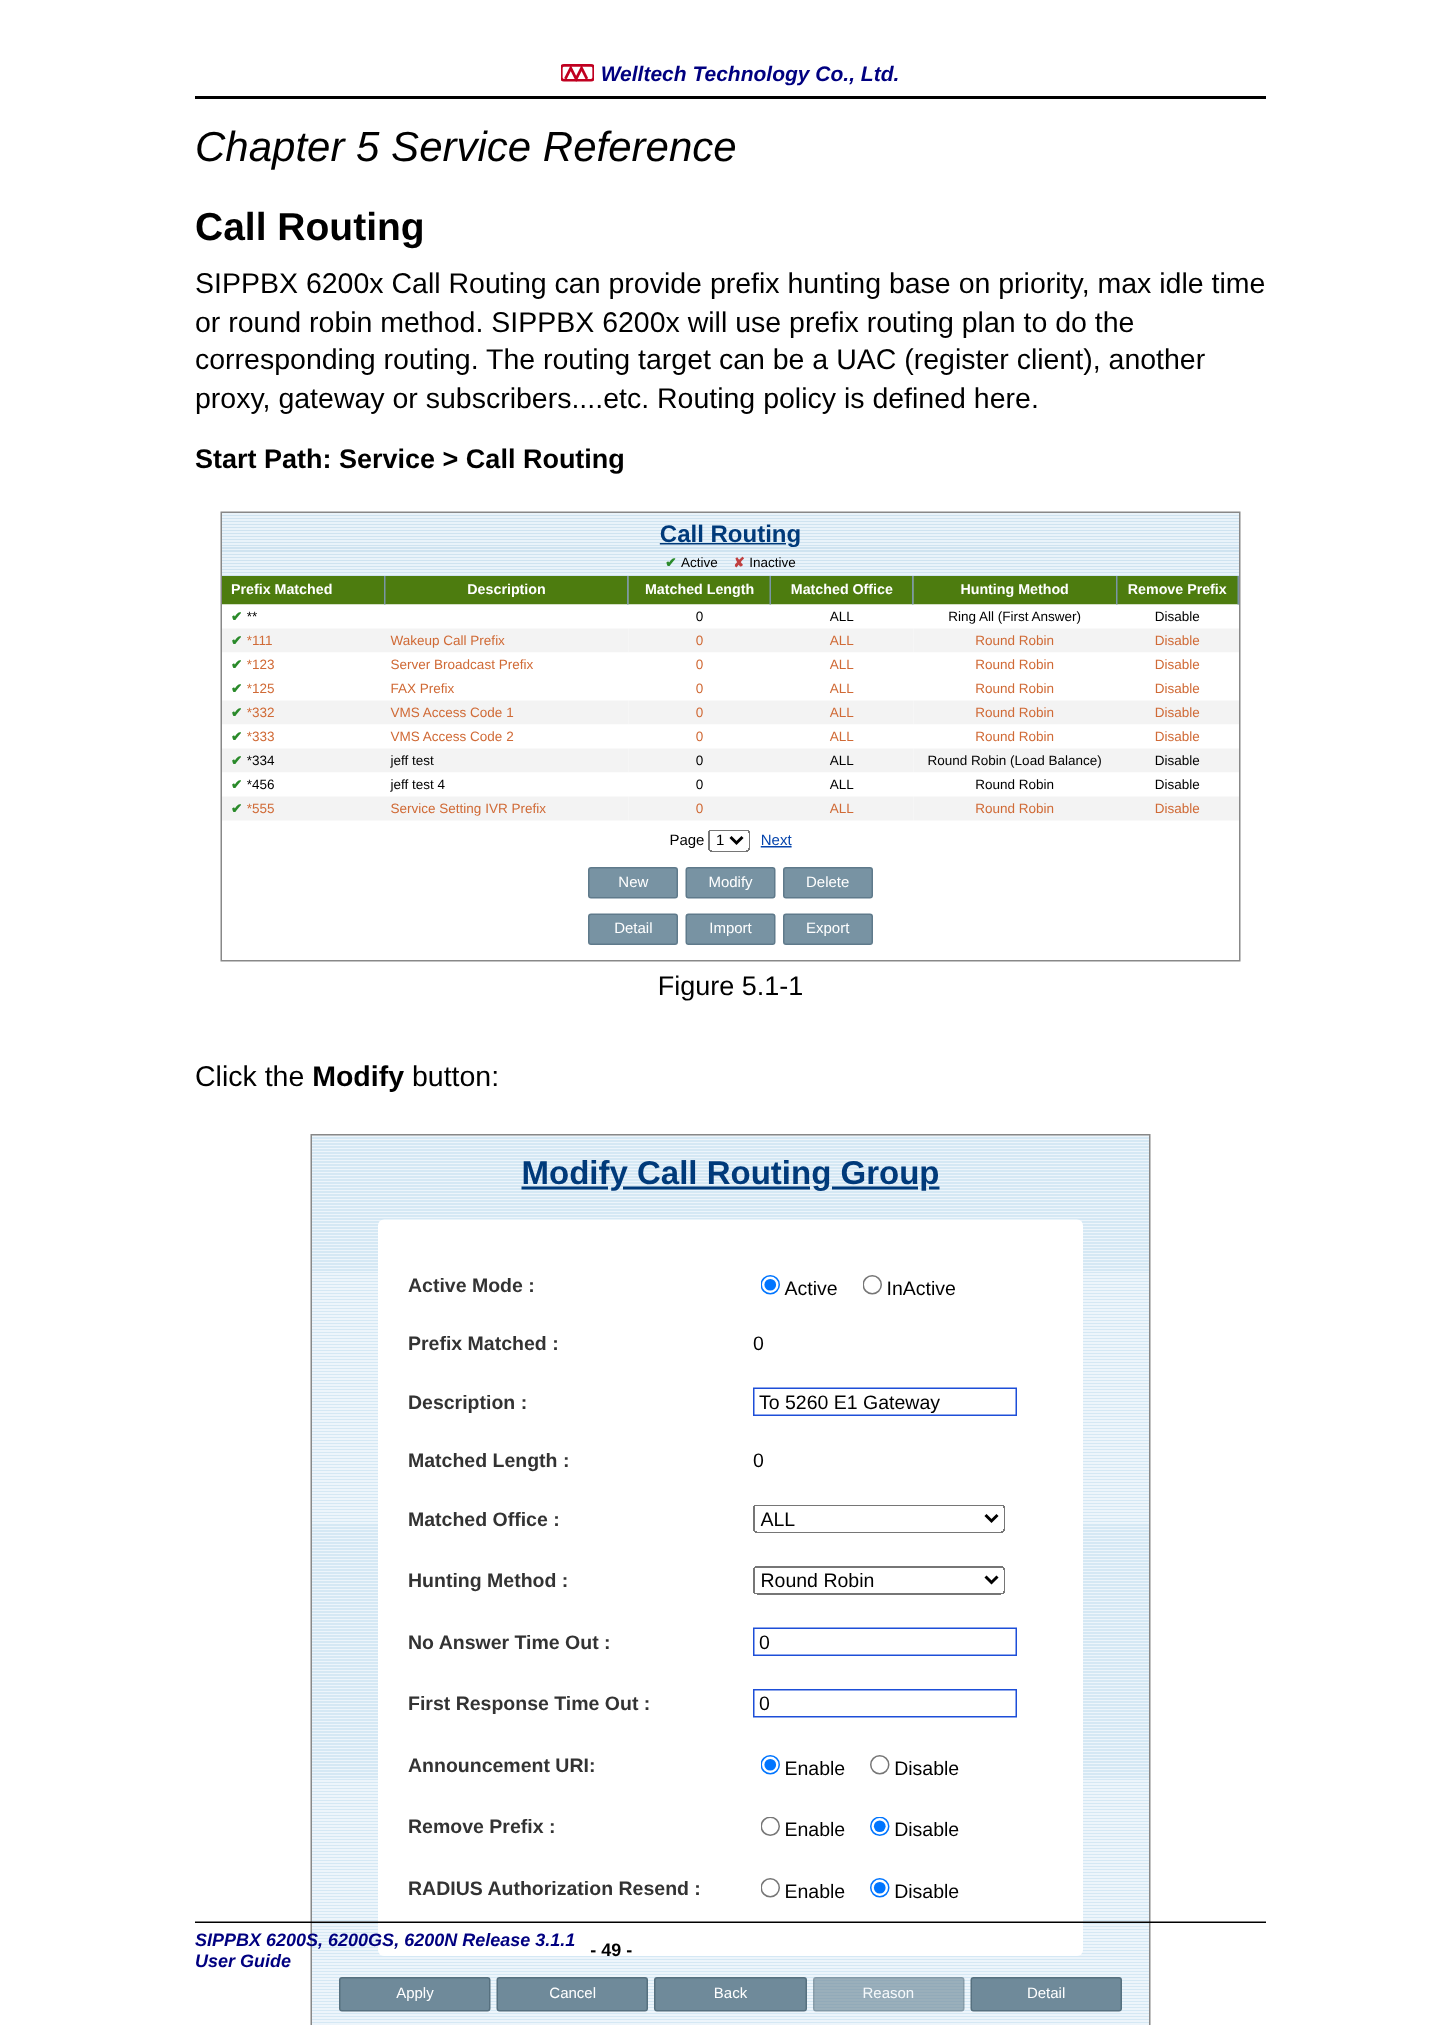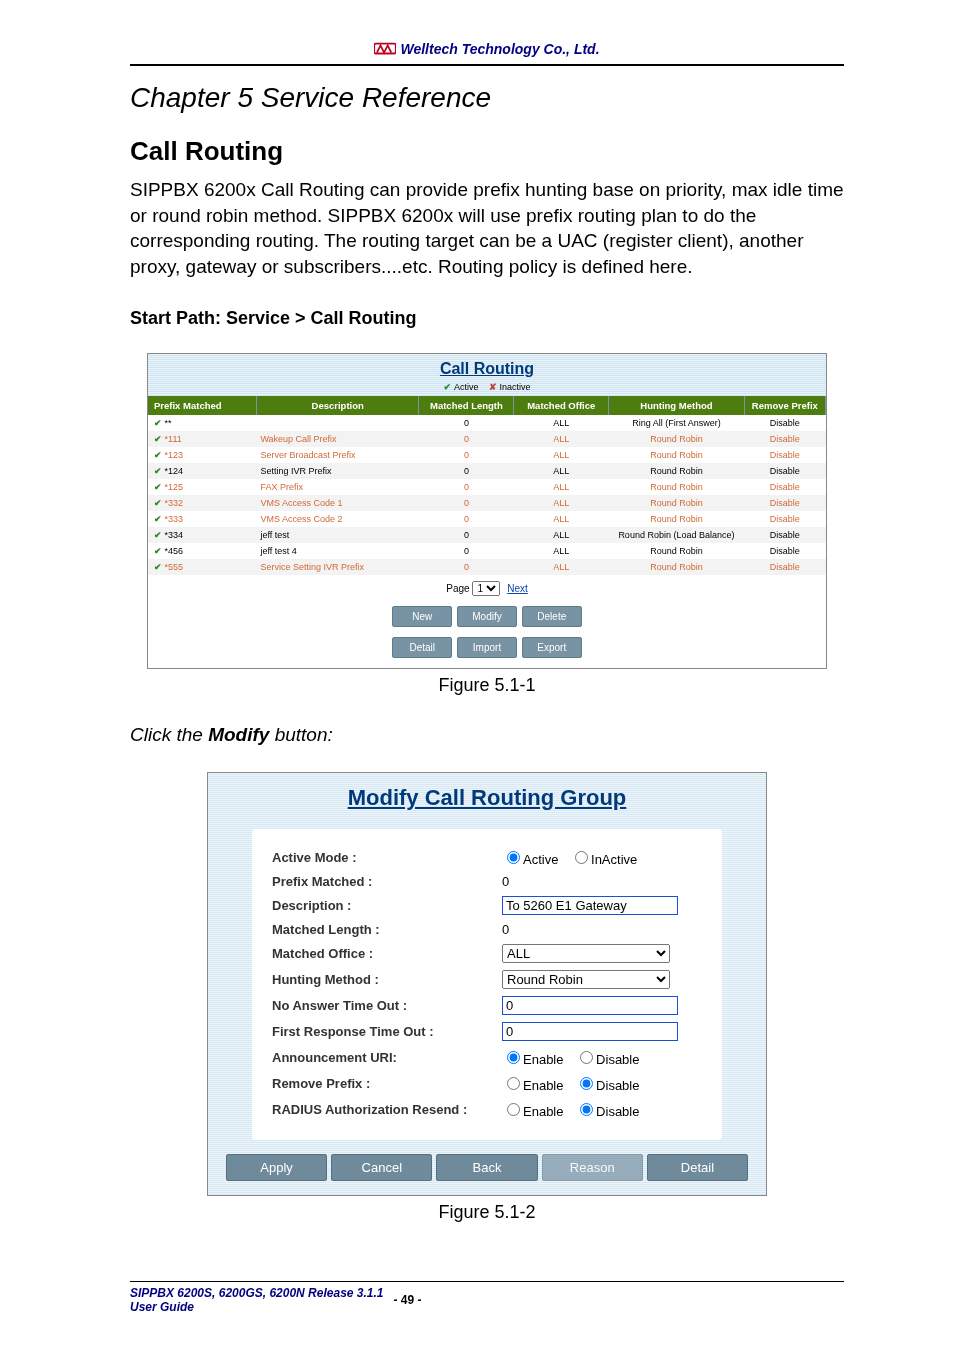--- a/index.html
+++ b/index.html
@@ -43,31 +43,30 @@
     margin-top: 22px;
   }
   .body-text {
     font-size: 19px;
     line-height: 1.35;
     margin-top: 10px;
   }
   .start-path {
     font-weight: bold;
     font-size: 18px;
-    margin-top: 28px;
+    margin-top: 16px;
   }
   .fig-cap {
     text-align: center;
     font-size: 18px;
     margin-top: 6px;
   }
   .click-text {
     font-size: 19px;
-    margin-top: 28px;
-    font-style: italic;
+    margin-top: 40px;
   }
   .click-text b { font-weight: bold; }
 
   
   .fig1 {
     margin: 24px auto 0 auto;
     width: 680px;
     border: 1px solid #888;
     background: #fff;
     font-size: 10px;
@@ -130,33 +129,33 @@
     text-decoration:underline;
     margin-bottom:18px;
   }
   .formwrap {
     background:#fff;
     border-radius:4px;
     padding:12px 16px 14px 20px;
     width:470px;
     margin:0 auto;
   }
-  .frow { display:flex; align-items:center; margin:7px 0; font-size:13px; }
+  .frow { display:flex; align-items:center; margin:22px 0; font-size:13px; }
   .flab { width:230px; font-weight:bold; color:#333; }
   .fval { flex:1; }
   .fval input[type=text] {
     width:176px; font-size:13px; border:1px solid #1d4ed8; padding:1px 3px;
   }
   .fval select { width:168px; font-size:13px; }
   .fval .static { font-size:13px; }
   .radio-pair label { font-size:13px; margin-right:8px; }
   .fig2-btnrow { margin-top:14px; display:flex; gap:4px; justify-content:flex-start; padding:0 4px; }
   .btn2 {
     flex:1; background:#6f8a9a; color:#fff; border:1px solid #56707f;
-    font-size:13px; padding:5px 0; text-align:center; border-radius:2px;
+    font-size:10px; padding:5px 0; text-align:center; border-radius:2px;
   }
   .btn2.ghost { opacity:.65; }
 
   
   .footer {
     position:absolute; left:130px; right:110px; bottom:36px;
     border-top:1.5px solid #000; padding-top:4px;
     font-size:12px; font-style:italic; font-weight:bold; color:#000080;
     display:flex; align-items:center; gap:10px;
   }
@@ -215,28 +214,20 @@
             <td>Disable</td>
           </tr>
           <tr class="odd inactive-row">
             <td class="prefix"><span class="chk">✔</span>*123</td>
             <td class="desc">Server Broadcast Prefix</td>
             <td>0</td>
             <td>ALL</td>
             <td>Round Robin</td>
             <td>Disable</td>
           </tr>
-          <tr class="even">
-            <td class="prefix"><span class="chk">✔</span>*124</td>
-            <td class="desc">Setting IVR Prefix</td>
-            <td>0</td>
-            <td>ALL</td>
-            <td>Round Robin</td>
-            <td>Disable</td>
-          </tr>
           <tr class="odd inactive-row">
             <td class="prefix"><span class="chk">✔</span>*125</td>
             <td class="desc">FAX Prefix</td>
             <td>0</td>
             <td>ALL</td>
             <td>Round Robin</td>
             <td>Disable</td>
           </tr>
           <tr class="even inactive-row">
             <td class="prefix"><span class="chk">✔</span>*332</td>

